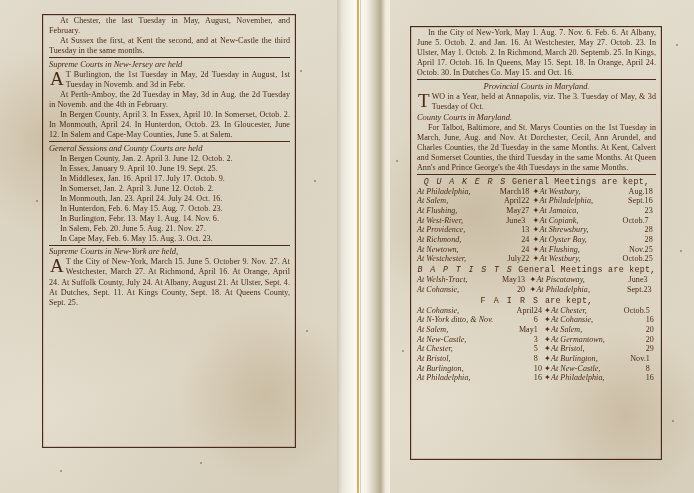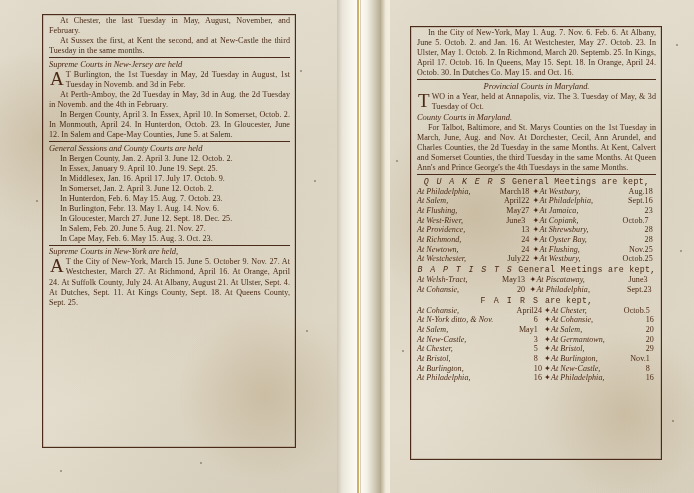--- a/index.html
+++ b/index.html
@@ -141,23 +141,23 @@
           <p class="ind">At Perth-Amboy, the 2d Tuesday in May, 3d in Aug. the 2d Tuesday in Novemb. and the 4th in February.</p>
           <p class="ind">In Bergen County, April 3. In Essex, April 10. In Somerset, Octob. 2. In Monmouth, April 24. In Hunterdon, Octob. 23. In Gloucester, June 12. In Salem and Cape-May Counties, June 5. at Salem.</p>
         </div>
 
         <div>
           <div class="head"><span>General Sessions and County Courts are held</span></div>
           <p class="ind">In Bergen County, Jan. 2. April 3. June 12. Octob. 2.</p>
           <p class="ind">In Essex, January 9. April 10. June 19. Sept. 25.</p>
           <p class="ind">In Middlesex, Jan. 16. April 17. July 17. Octob. 9.</p>
           <p class="ind">In Somerset, Jan. 2. April 3. June 12. Octob. 2.</p>
+          <p class="ind">In Monmouth, Jan. 23. April 24. July 24. Oct. 16.</p>
           <p class="ind">In Hunterdon, Feb. 6. May 15. Aug. 7. Octob. 23.</p>
           <p class="ind">In Burlington, Febr. 13. May 1. Aug. 14. Nov. 6.</p>
-          <p class="ind">In Gloucester, March 27. June 12. Sept. 18. Dec. 25.</p>
           <p class="ind">In Salem, Feb. 20. June 5. Aug. 21. Nov. 27.</p>
           <p class="ind">In Cape May, Feb. 6. May 15. Aug. 3. Oct. 23.</p>
         </div>
 
         <div>
           <div class="head"><span>Supreme Courts in New-York are held,</span></div>
           <div class="dropwrap">
             <span class="dropcap">A</span>
             <p>T the City of New-York, March 15. June 5. October 9. Nov. 27. At Westchester, March 27. At Richmond, April 16. At Orange, April 24. At Suffolk County, July 24. At Albany, August 21. At Ulster, Sept. 4. At Dutches, Sept. 11. At Kings County, Sept. 18. At Queens County, Sept. 25.</p>
           </div>

